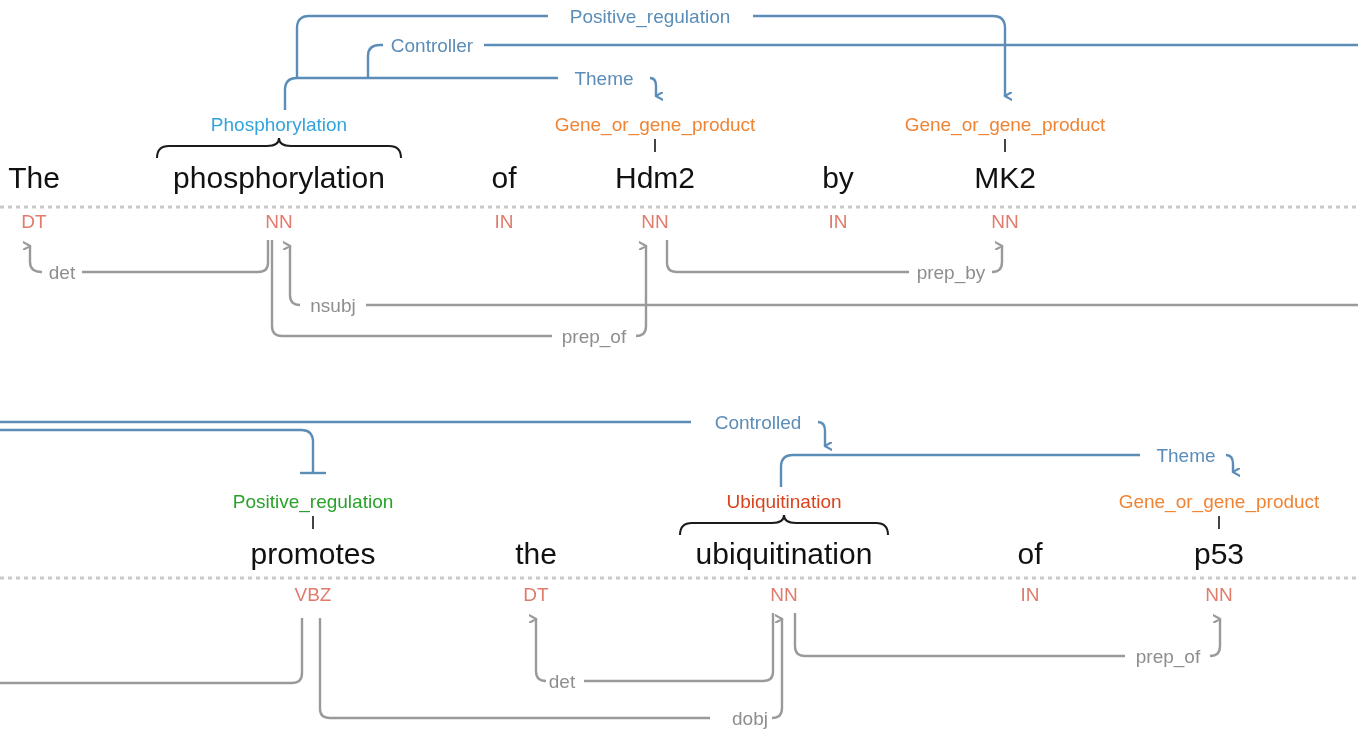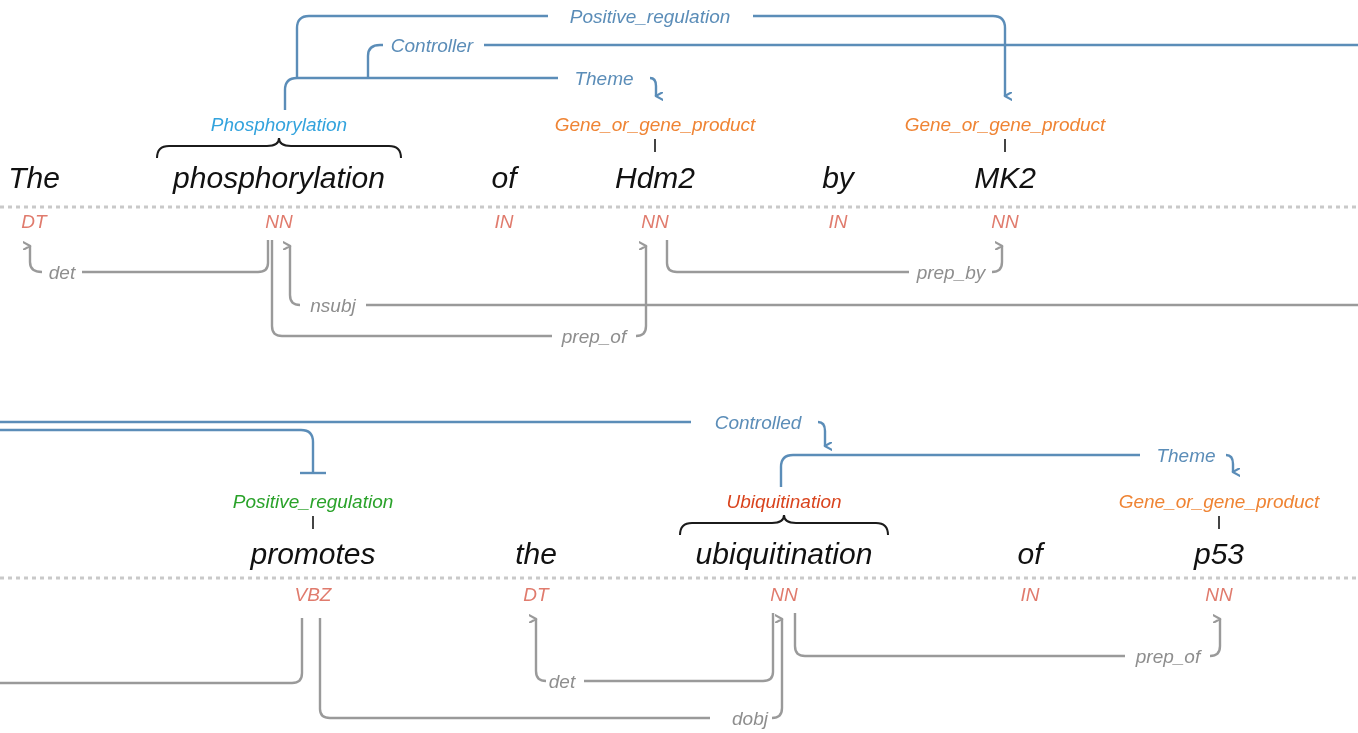--- a/index.html
+++ b/index.html
@@ -2,21 +2,21 @@
 <html><head>
 <meta charset="utf-8">
 <style>
   html,body{margin:0;padding:0;background:#ffffff;}
   body{
     width:1358px;height:733px;
     font-family:"Liberation Sans","DejaVu Sans",sans-serif;
     overflow:hidden;
     position:relative;
   }
-  #stage{position:absolute;left:0;top:0;width:1358px;height:733px;font-style:italic;}
+  #stage{position:absolute;left:0;top:0;width:1358px;height:733px;}
   svg#canvas{position:absolute;left:0;top:0;width:1358px;height:733px;}
 
   
   .word      {font-size:30px;fill:#111111;text-anchor:middle;font-family:"Liberation Sans","DejaVu Sans",sans-serif;}
   .pos       {font-size:19px;fill:#e07b6d;text-anchor:middle;font-family:"Liberation Sans","DejaVu Sans",sans-serif;}
   .etype     {font-size:19px;text-anchor:middle;font-family:"Liberation Sans","DejaVu Sans",sans-serif;}
   .arclabel  {font-size:19px;fill:#5b8db8;text-anchor:middle;font-family:"Liberation Sans","DejaVu Sans",sans-serif;}
   .deplabel  {font-size:19px;fill:#8e8e8e;text-anchor:middle;font-family:"Liberation Sans","DejaVu Sans",sans-serif;}
 
   .ev-arc    {fill:none;stroke:#5b8db8;stroke-width:2.4;}

